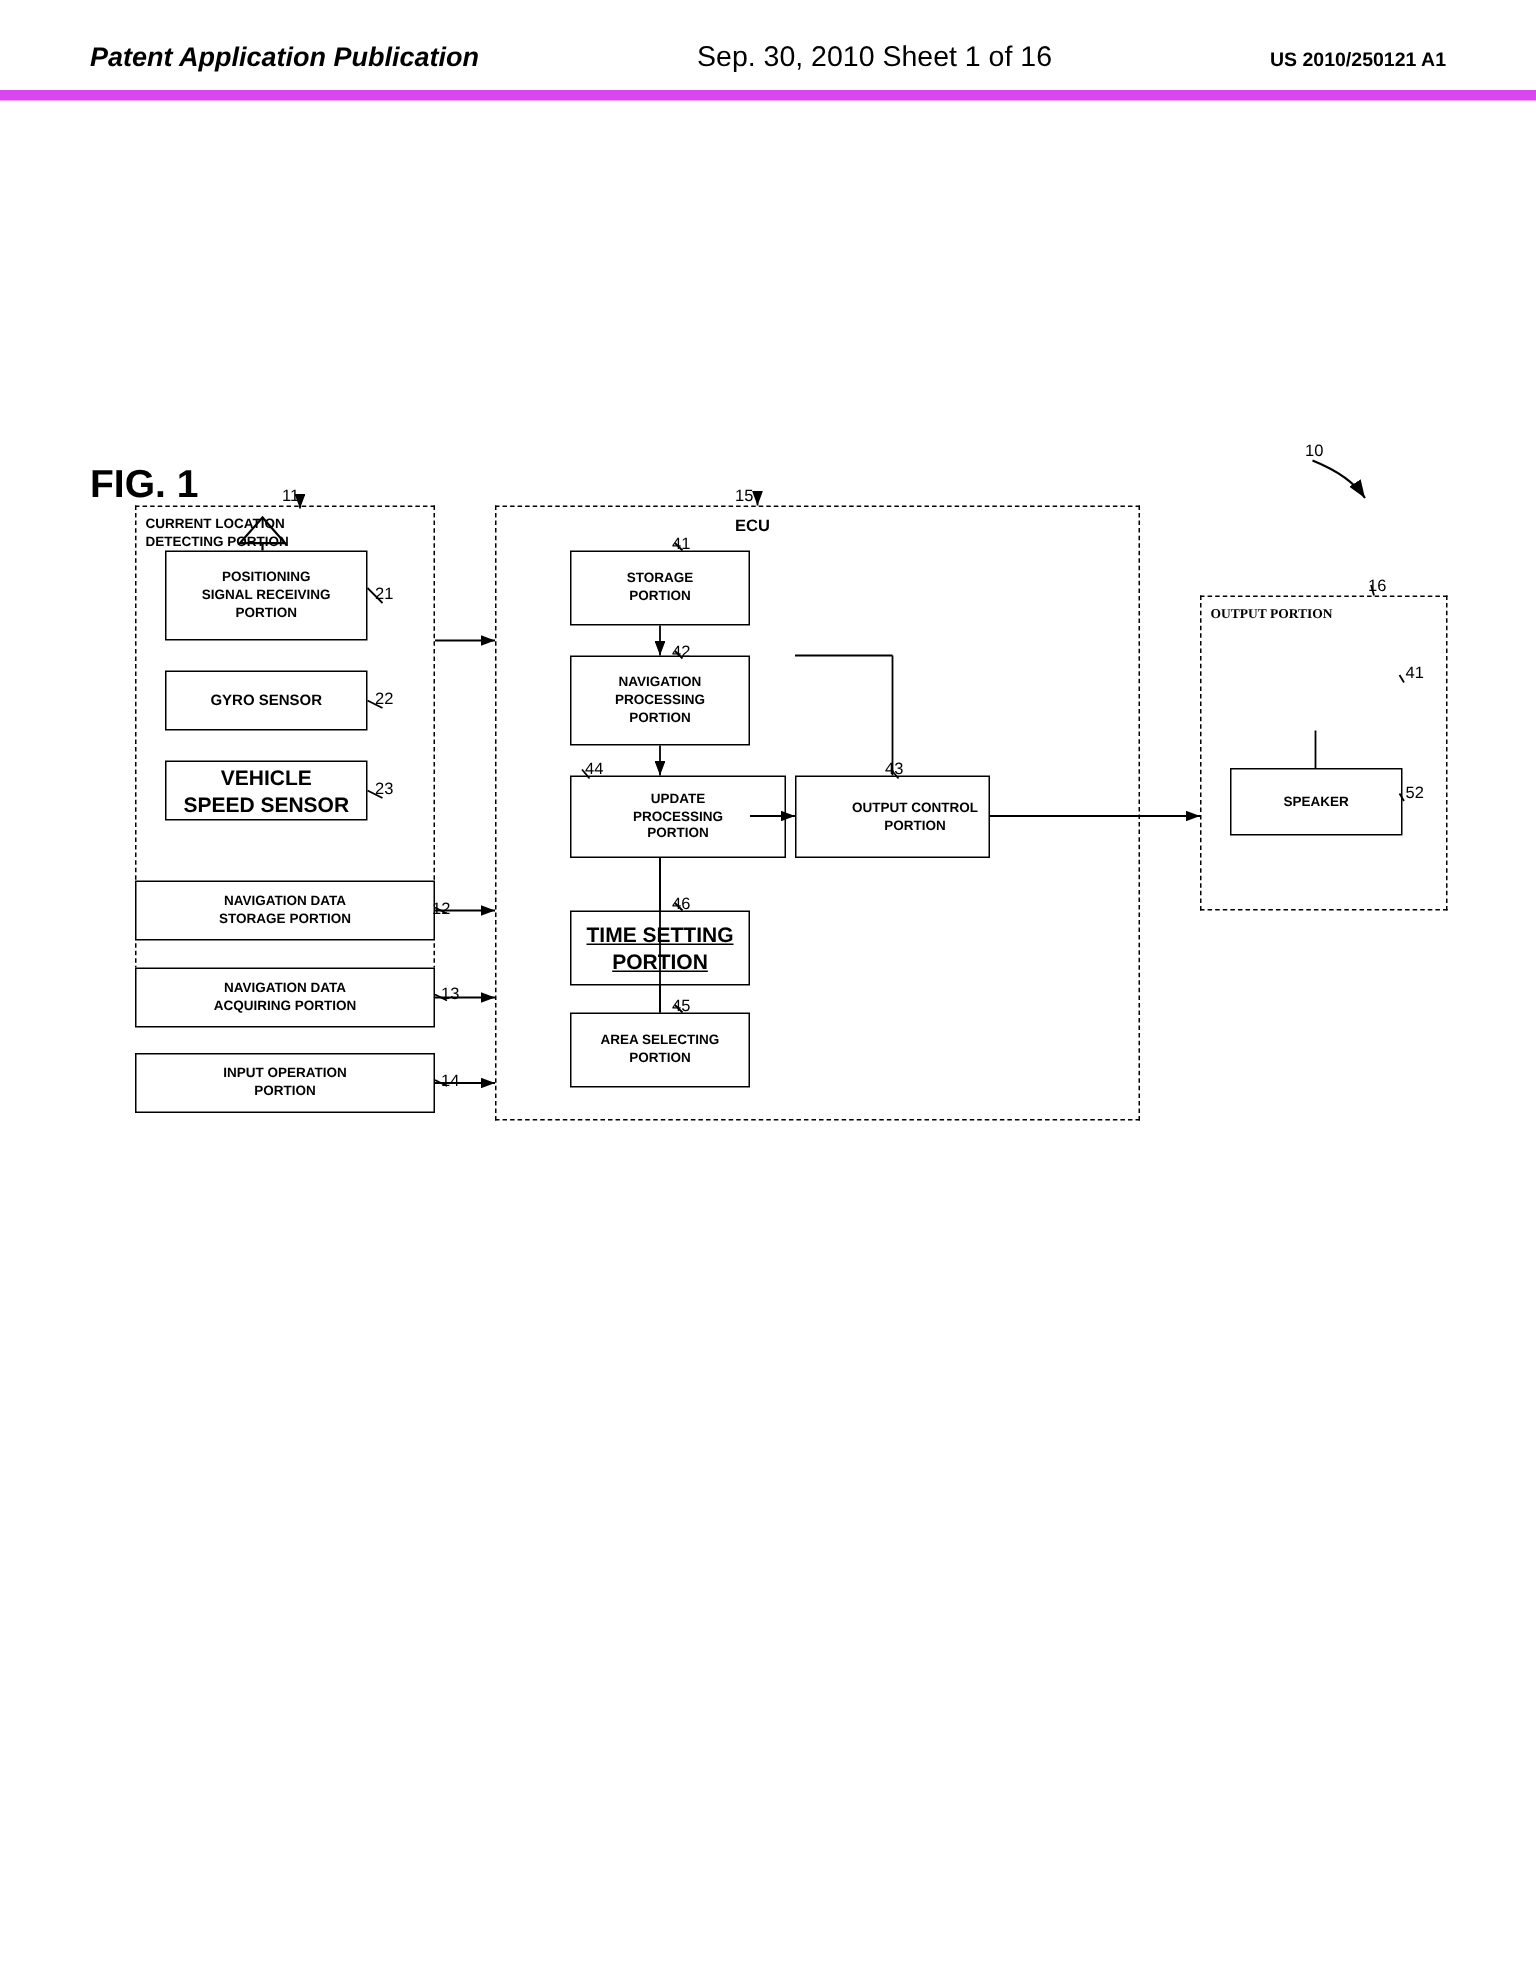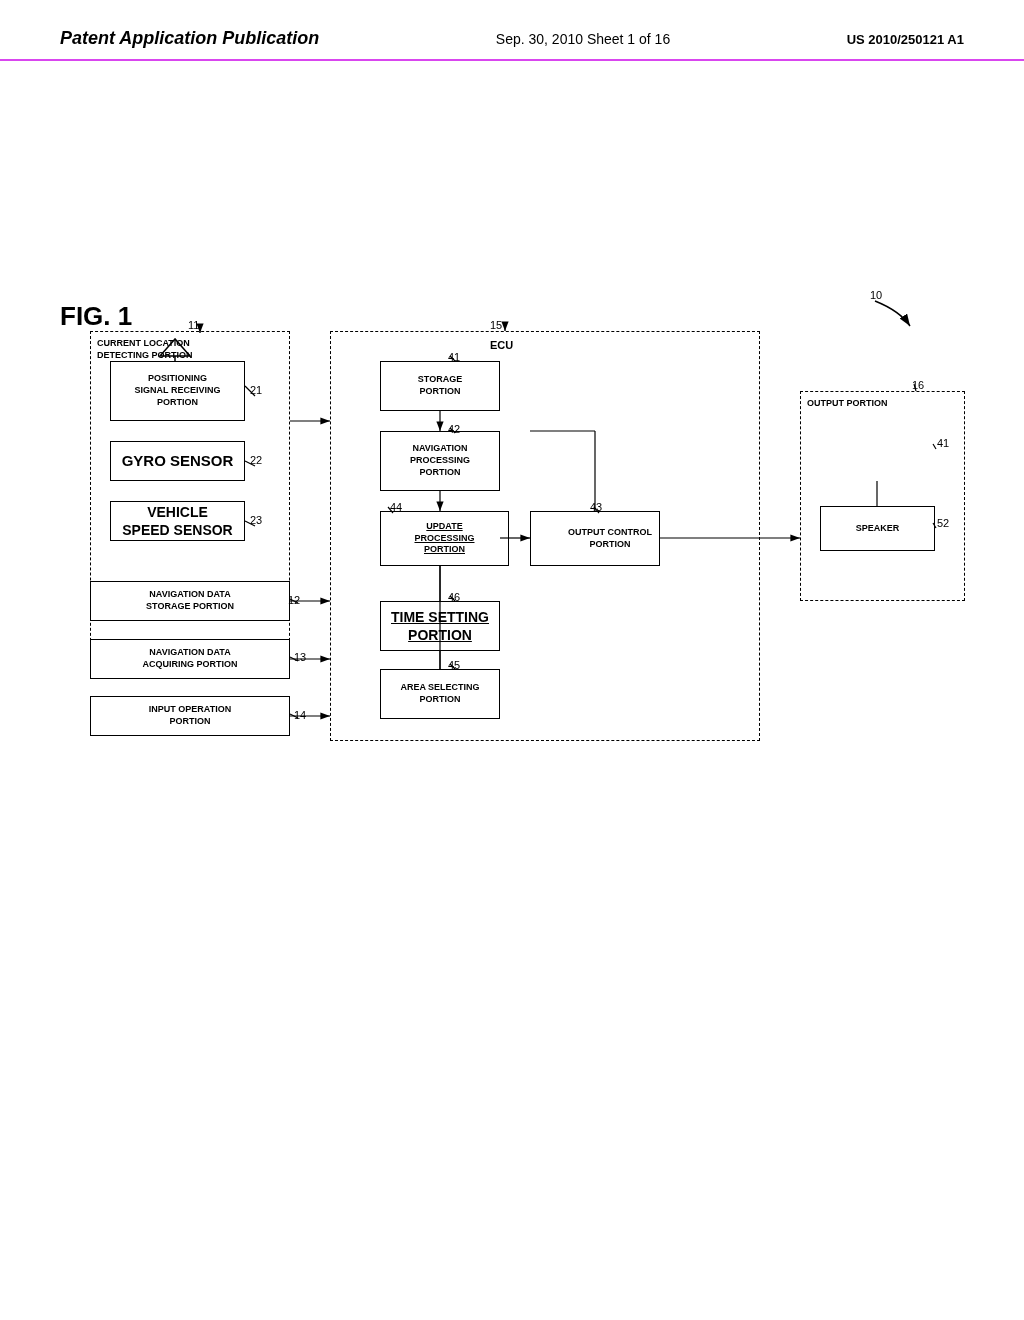--- a/index.html
+++ b/index.html
@@ -11,30 +11,30 @@
       position: relative;
       overflow-x: hidden;
     }
 
     
     .header {
       display: flex;
       justify-content: space-between;
       align-items: baseline;
       padding: 28px 60px 10px 60px;
-      border-bottom: 2px solid #d946ef;
+      border-bottom: 7px solid #d946ef;
       margin-bottom: 0;
     }
     .header-left {
       font-size: 18px;
       font-weight: bold;
       font-style: italic;
     }
     .header-center {
-      font-size: 14px;
+      font-size: 19px;
       text-align: center;
     }
     .header-right {
       font-size: 13px;
       font-weight: bold;
     }
 
     
     .diagram-area {
       position: relative;
@@ -107,21 +107,21 @@
 
   <div class="box" style="left:110px; top:300px; width:135px; height:60px;">
     <span style="white-space:pre-line; font-size:9px;">POSITIONING
 SIGNAL RECEIVING
 PORTION</span>
   </div>
 
   <span class="ref-num" style="left:250px; top:323px;">21</span>
 
   <div class="box" style="left:110px; top:380px; width:135px; height:40px;">
-    <span style="font-size:15px;">GYRO SENSOR</span>
+    <span style="font-size:10px;">GYRO SENSOR</span>
   </div>
 
   <span class="ref-num" style="left:250px; top:393px;">22</span>
 
   <div class="box" style="left:110px; top:440px; width:135px; height:40px;">
     <span style="white-space:pre-line; font-size:14px;">VEHICLE
 SPEED SENSOR</span>
   </div>
 
   <span class="ref-num" style="left:250px; top:453px;">23</span>
@@ -161,21 +161,21 @@
   <span class="ref-num" style="left:448px; top:290px;">41</span>
 
   <div class="box" style="left:380px; top:370px; width:120px; height:60px;">
     <span style="white-space:pre-line; font-size:9px;">NAVIGATION
 PROCESSING
 PORTION</span>
   </div>
 
   <span class="ref-num" style="left:448px; top:362px;">42</span>
 
-  <div class="box" style="left:380px; top:450px; width:129px; height:55px;text-decoration:underline;">
+  <div class="box" style="left:380px; top:450px; width:144px; height:55px;">
     <span style="white-space:pre-line; font-size:9px;">UPDATE
 PROCESSING
 PORTION</span>
   </div>
 
   <span class="ref-num" style="left:390px; top:440px;">44</span>
 
   <div class="box" style="left:530px; top:450px; width:130px; height:55px;padding-left:30px;">
     <span style="white-space:pre-line; font-size:9px;">OUTPUT CONTROL
 PORTION</span>
@@ -191,21 +191,21 @@
   <span class="ref-num" style="left:448px; top:530px;">46</span>
 
   <div class="box" style="left:380px; top:608px; width:120px; height:50px;text-align:center;">
     <span style="white-space:pre-line; font-size:9px;">AREA SELECTING
 PORTION</span>
   </div>
 
   <span class="ref-num" style="left:448px; top:598px;">45</span>
 
   <div class="box box-dashed" style="left:800px; top:330px; width:165px; height:210px;">
-    <span style="position:absolute; top:6px; left:6px; font-size:9px; font-weight:bold;">OUTPUT PORTION</span>
+    <span style="position:absolute; top:6px; left:6px; font-size:9px; font-weight:bold;font-family:Liberation Serif, serif;">OUTPUT PORTION</span>
   </div>
 
   <span class="ref-num" style="left:912px; top:318px;">16</span>
 
 
   <span class="ref-num" style="left:937px; top:376px;">41</span>
 
   <div class="box" style="left:820px; top:445px; width:115px; height:45px;">
     <span style="font-size:9px;">SPEAKER</span>
   </div>

